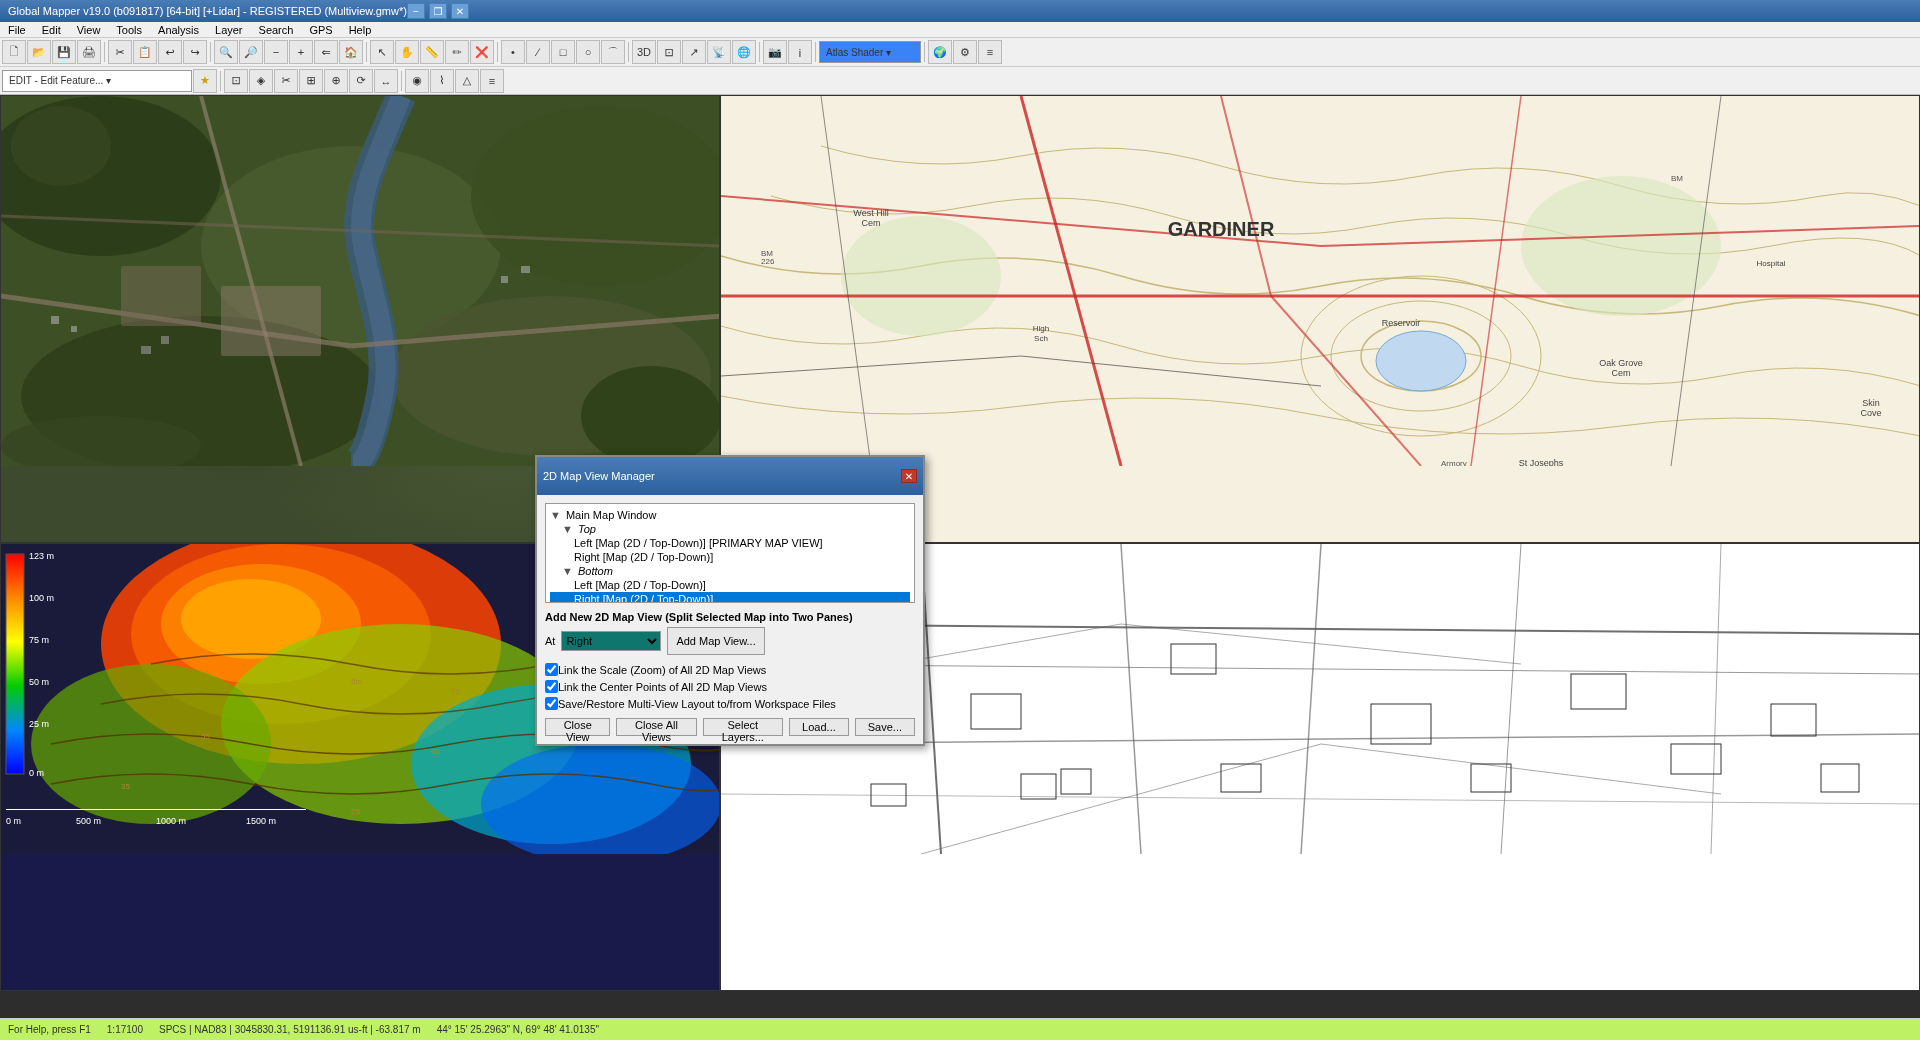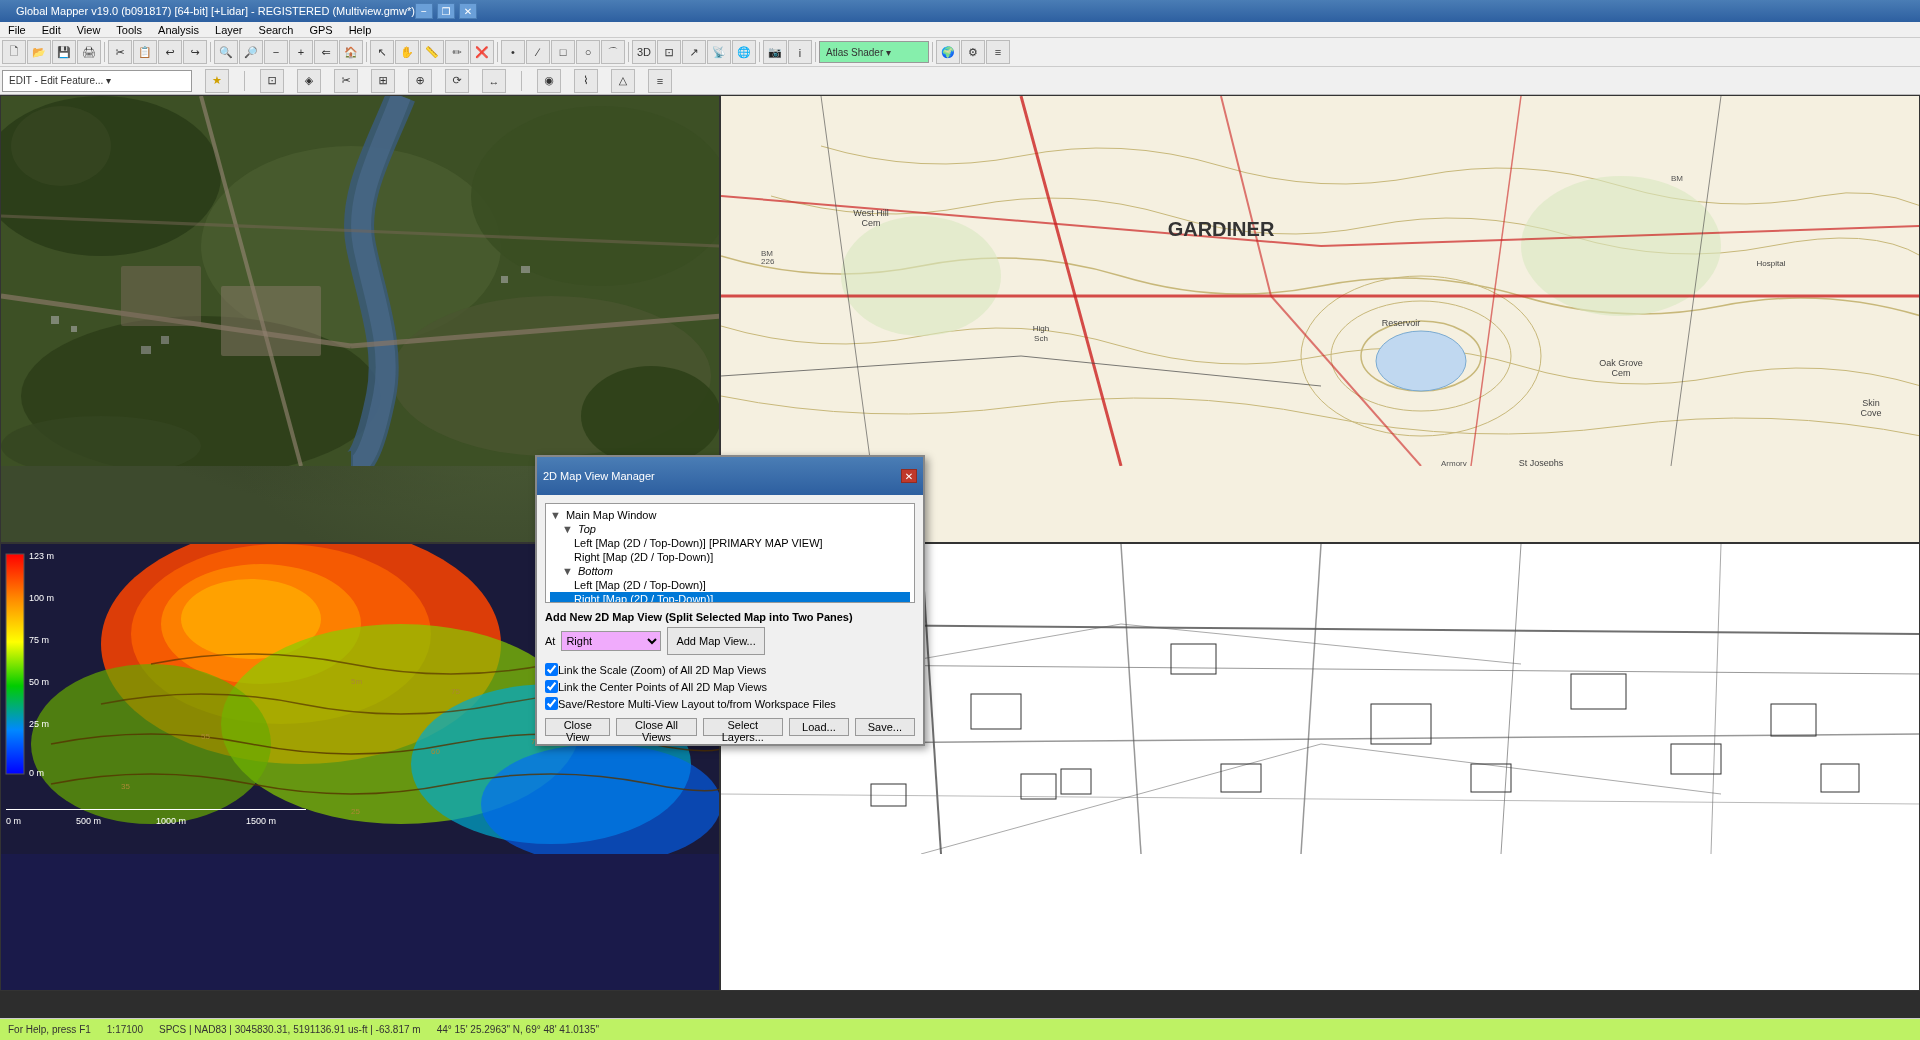--- a/index.html
+++ b/index.html
@@ -4,21 +4,21 @@
   <style>
     * { margin: 0; padding: 0; box-sizing: border-box; }
     body { width: 1920px; height: 1040px; overflow: hidden; font-family: 'Segoe UI', Tahoma, Arial, sans-serif; font-size: 11px; background: #2d2d2d; }
 
     
     #title-bar {
       height: 22px;
       background: linear-gradient(to bottom, #4a7db5, #2d5fa0);
       display: flex;
       align-items: center;
-      padding: 0 16px;
+      padding: 0 8px;
       color: white;
       font-size: 11px;
     }
     #title-bar .window-controls { display: flex; gap: 4px; }
     #title-bar .win-btn {
       width: 18px; height: 16px;
       background: #6a9fd8;
       border: 1px solid #4a7db5;
       color: white;
       font-size: 10px;
@@ -187,21 +187,21 @@
     .tree-indent2 { padding-left: 24px; }
     .tree-expand { color: #555; margin-right: 2px; }
 
     .add-view-section { margin-bottom: 8px; }
     .add-view-label { font-weight: bold; margin-bottom: 4px; }
     .add-view-row { display: flex; align-items: center; gap: 6px; }
     .add-view-row label { font-size: 11px; }
     .add-view-row select {
       width: 100px; height: 20px; font-size: 11px;
       border: 1px solid #999;
-      background: #f0abfc;
+      background: #0f766e;
     }
     .add-view-row button {
       height: 28px; padding: 0 8px;
       font-size: 11px;
       background: #e8e8e8;
       border: 1px solid #999;
       cursor: pointer;
     }
 
     .checkbox-row {
@@ -234,21 +234,21 @@
       font-size: 10px;
       color: #333;
       display: flex; align-items: center;
     }
 
     #second-toolbar {
       height: 28px;
       display: flex;
       align-items: center;
       padding: 8px 2px;
-      gap: 13px;
+      gap: 1px;
       border-top: 1px solid #ccc;
     }
   </style>
 </head>
 <body>
 
 <div id="title-bar">
   <span>Global Mapper v19.0 (b091817) [64-bit] [+Lidar] - REGISTERED (Multiview.gmw*)</span>
   <div class="window-controls">
     <div class="win-btn">−</div>
@@ -303,21 +303,21 @@
     <div class="tb-sep-v"></div>
     <div class="tb-btn">3D</div>
     <div class="tb-btn">⊡</div>
     <div class="tb-btn">↗</div>
     <div class="tb-btn">📡</div>
     <div class="tb-btn">🌐</div>
     <div class="tb-sep-v"></div>
     <div class="tb-btn">📷</div>
     <div class="tb-btn">ℹ</div>
     <div class="tb-sep-v"></div>
-    <div class="tb-btn-text" style="width:110px; background:#86efac; border:1px solid #999;">Atlas Shader ▾</div>
+    <div class="tb-btn-text" style="width:102px; background:#3b82f6; border:1px solid #999;">Atlas Shader ▾</div>
     <div class="tb-sep-v"></div>
     <div class="tb-btn">🌍</div>
     <div class="tb-btn">⚙</div>
     <div class="tb-btn">≡</div>
   </div>
 
   <div id="second-toolbar">
     <div class="tb-btn-text" style="width:190px; background:white; border:1px solid #999; font-size:10px;">EDIT - Edit Feature... ▾</div>
     <div class="tb-btn" style="color:#d0a000;">★</div>
     <div class="tb-sep-v"></div>

